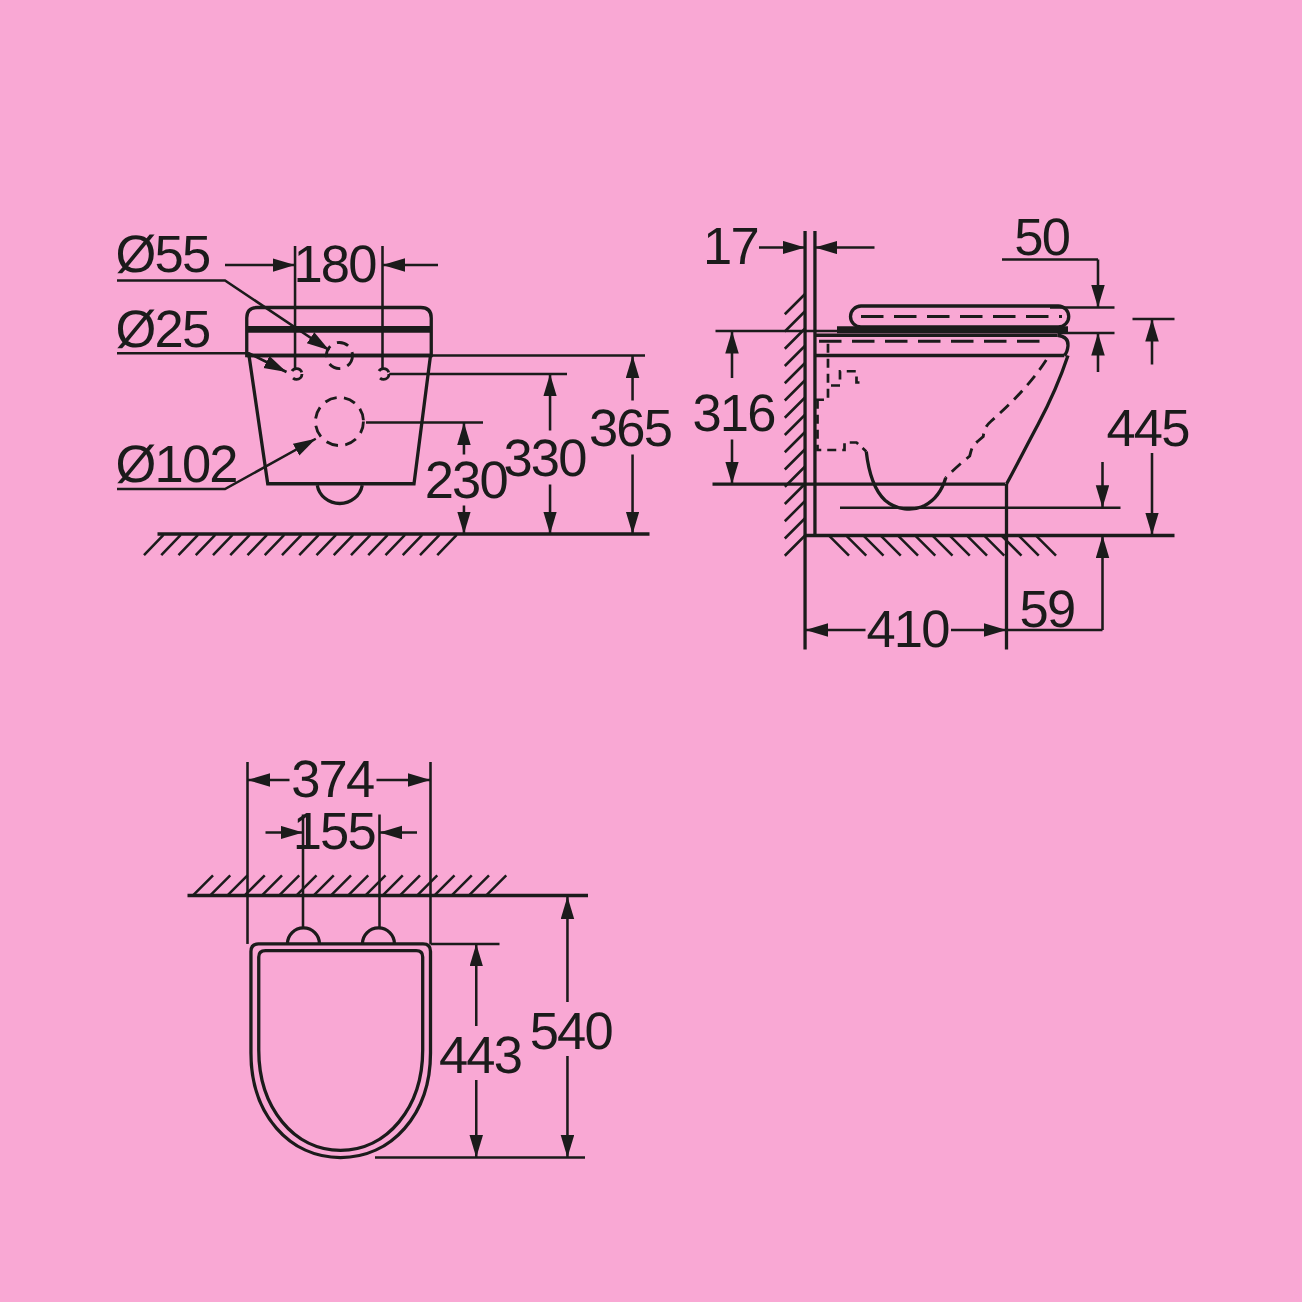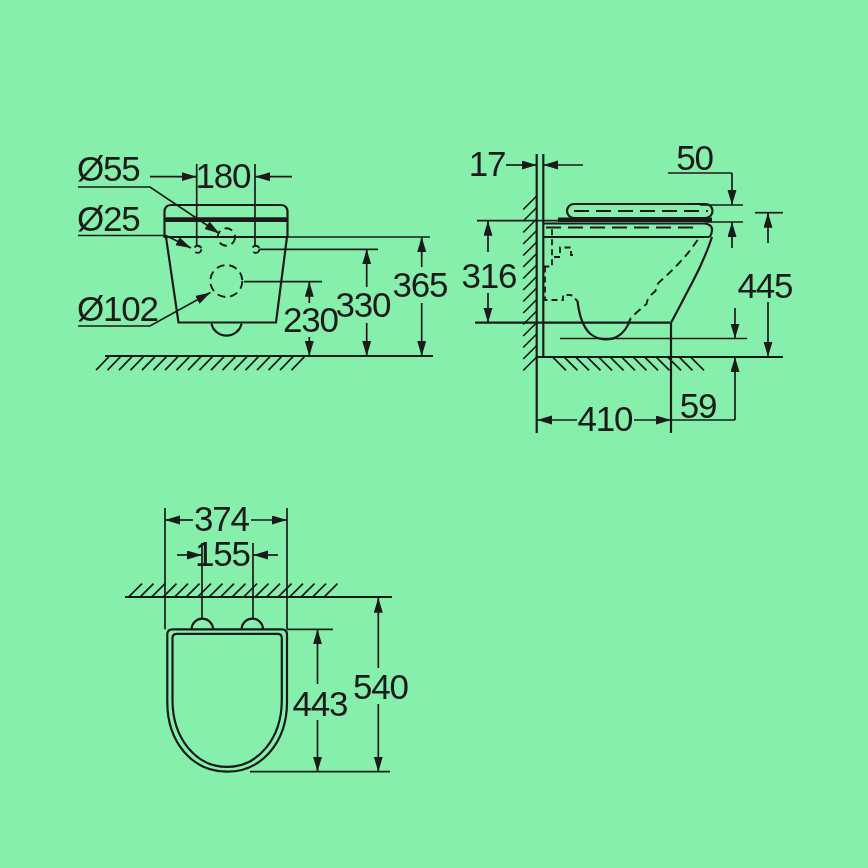--- a/index.html
+++ b/index.html
@@ -1,17 +1,17 @@
 <!DOCTYPE html>
 <html><head>
 <meta charset="utf-8">
 <style>
   html,body{margin:0;padding:0;background:#ffffff;}
   body{width:868px;height:868px;overflow:hidden;font-family:"Liberation Sans",sans-serif;}
-  .drawing-wrap{position:relative;width:868px;height:868px;background:#86efac;}
+  .drawing-wrap{position:relative;width:868px;height:868px;background:#f9a8d4;}
   svg{display:block;}
   .ln{stroke:#1b1b1b;stroke-width:1.7;fill:none;}
   .outline{stroke:#1b1b1b;stroke-width:2.2;fill:none;}
   .thickbar{stroke:#1b1b1b;stroke-width:4.6;fill:none;}
   .dash-long{stroke:#1b1b1b;stroke-width:1.9;fill:none;stroke-dasharray:15 7;}
   .dash-mid{stroke:#1b1b1b;stroke-width:1.9;fill:none;stroke-dasharray:8 5;}
   .dash-sm{stroke:#1b1b1b;stroke-width:1.8;fill:none;stroke-dasharray:6 4;}
   .dim{font-family:"Liberation Sans",sans-serif;font-size:35px;fill:#1b1b1b;letter-spacing:-1.2px;}
 </style>
 </head>

